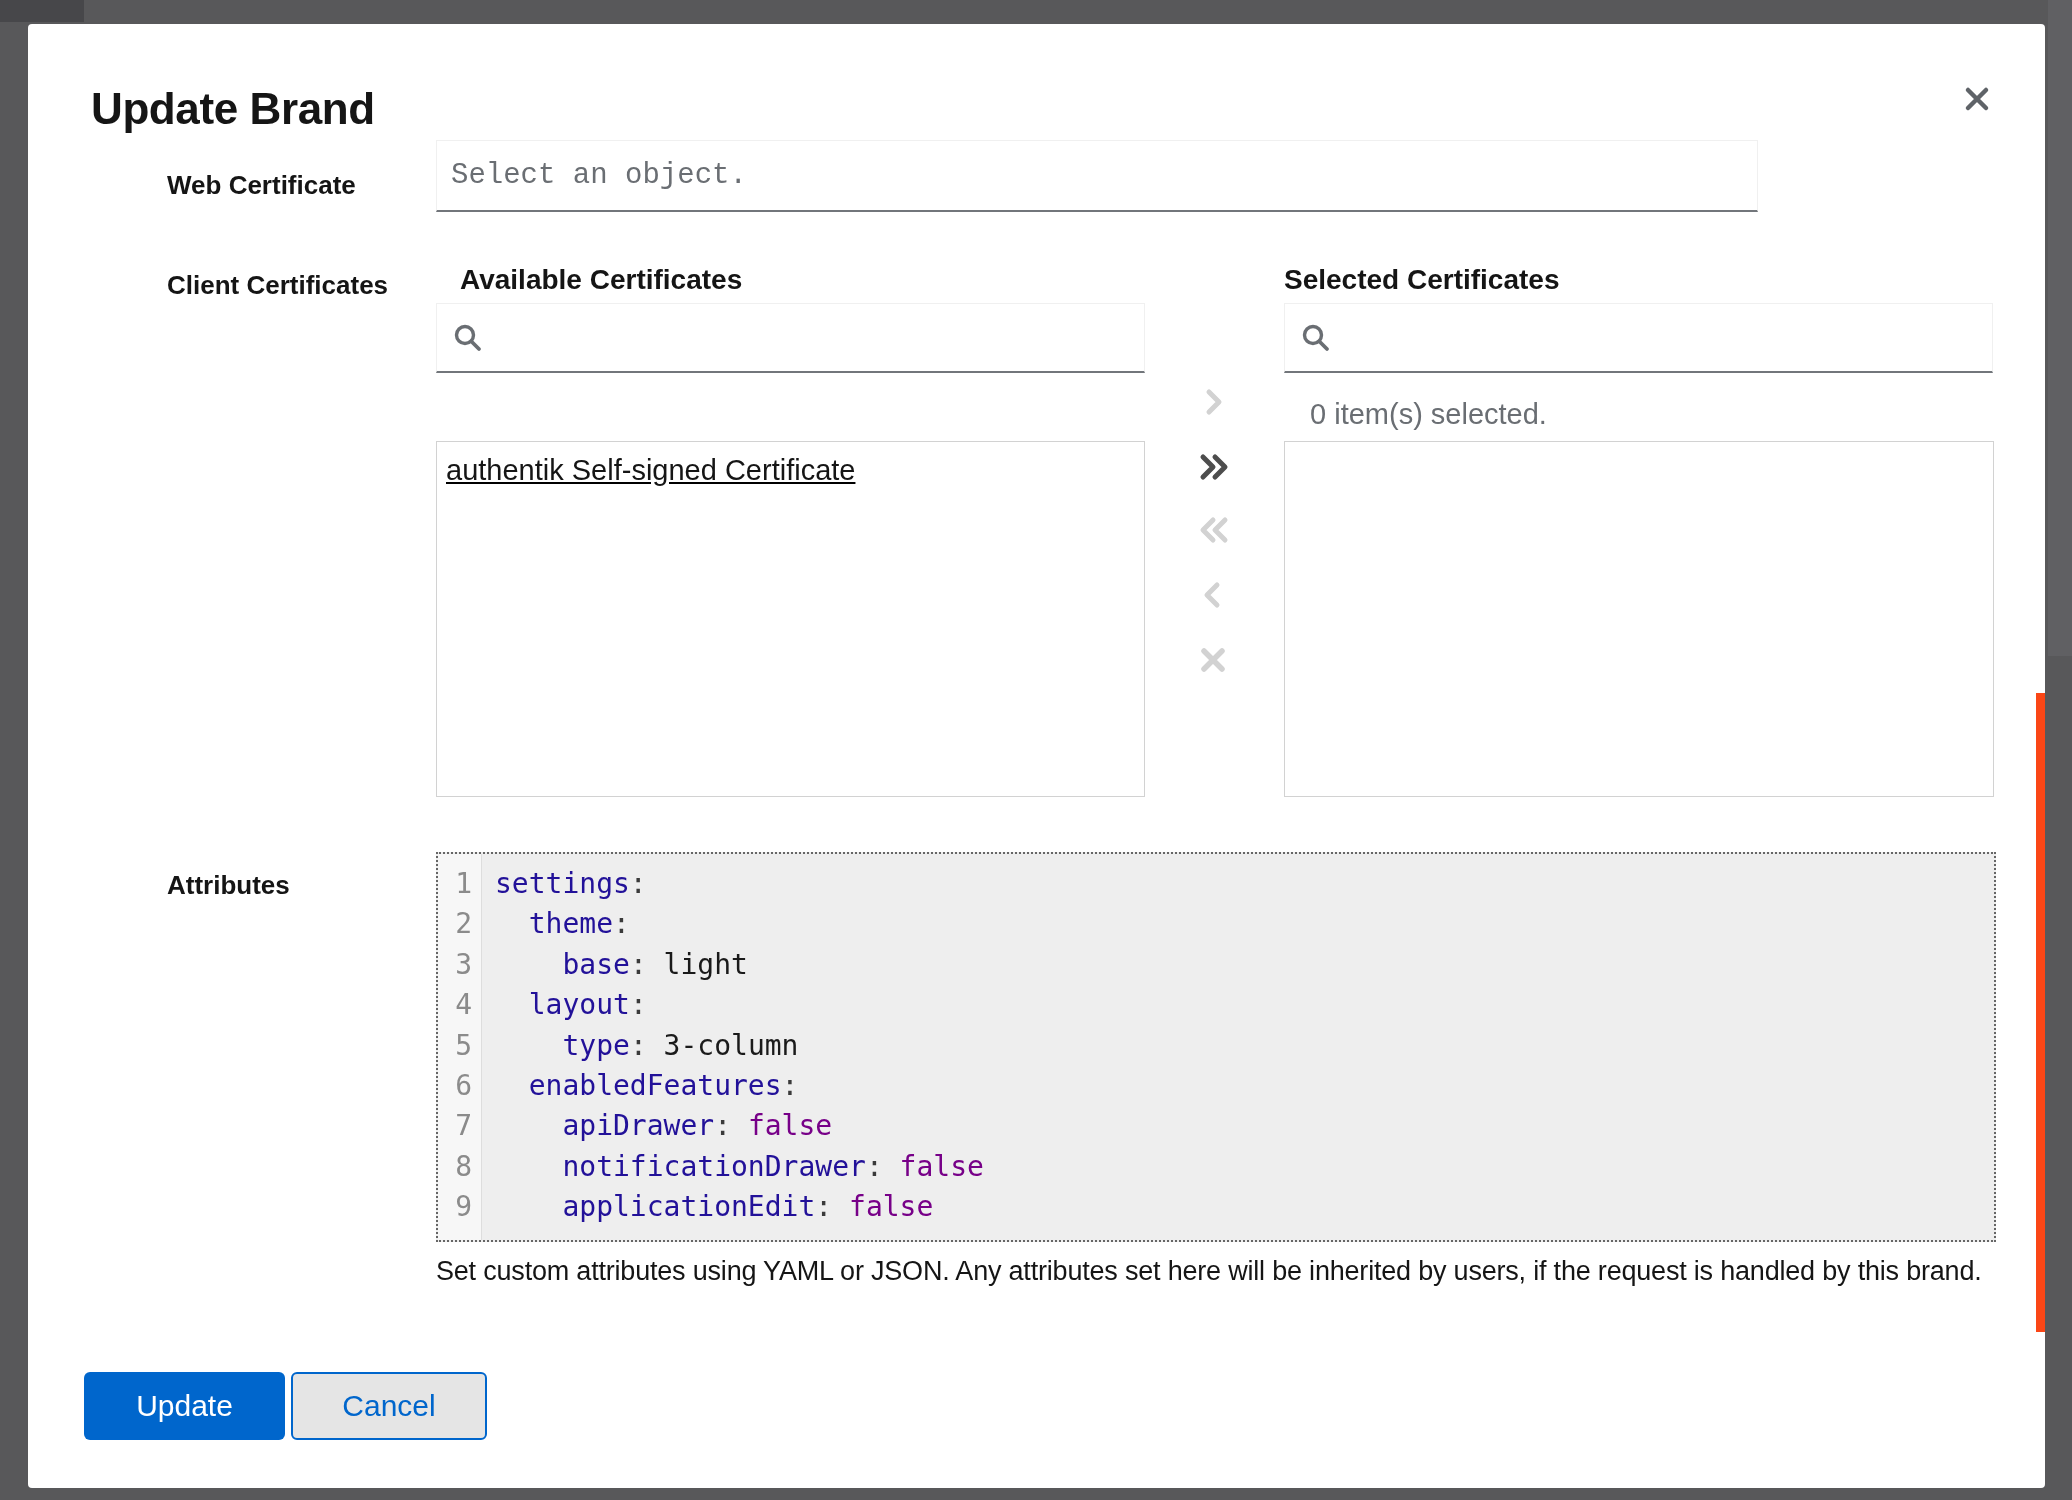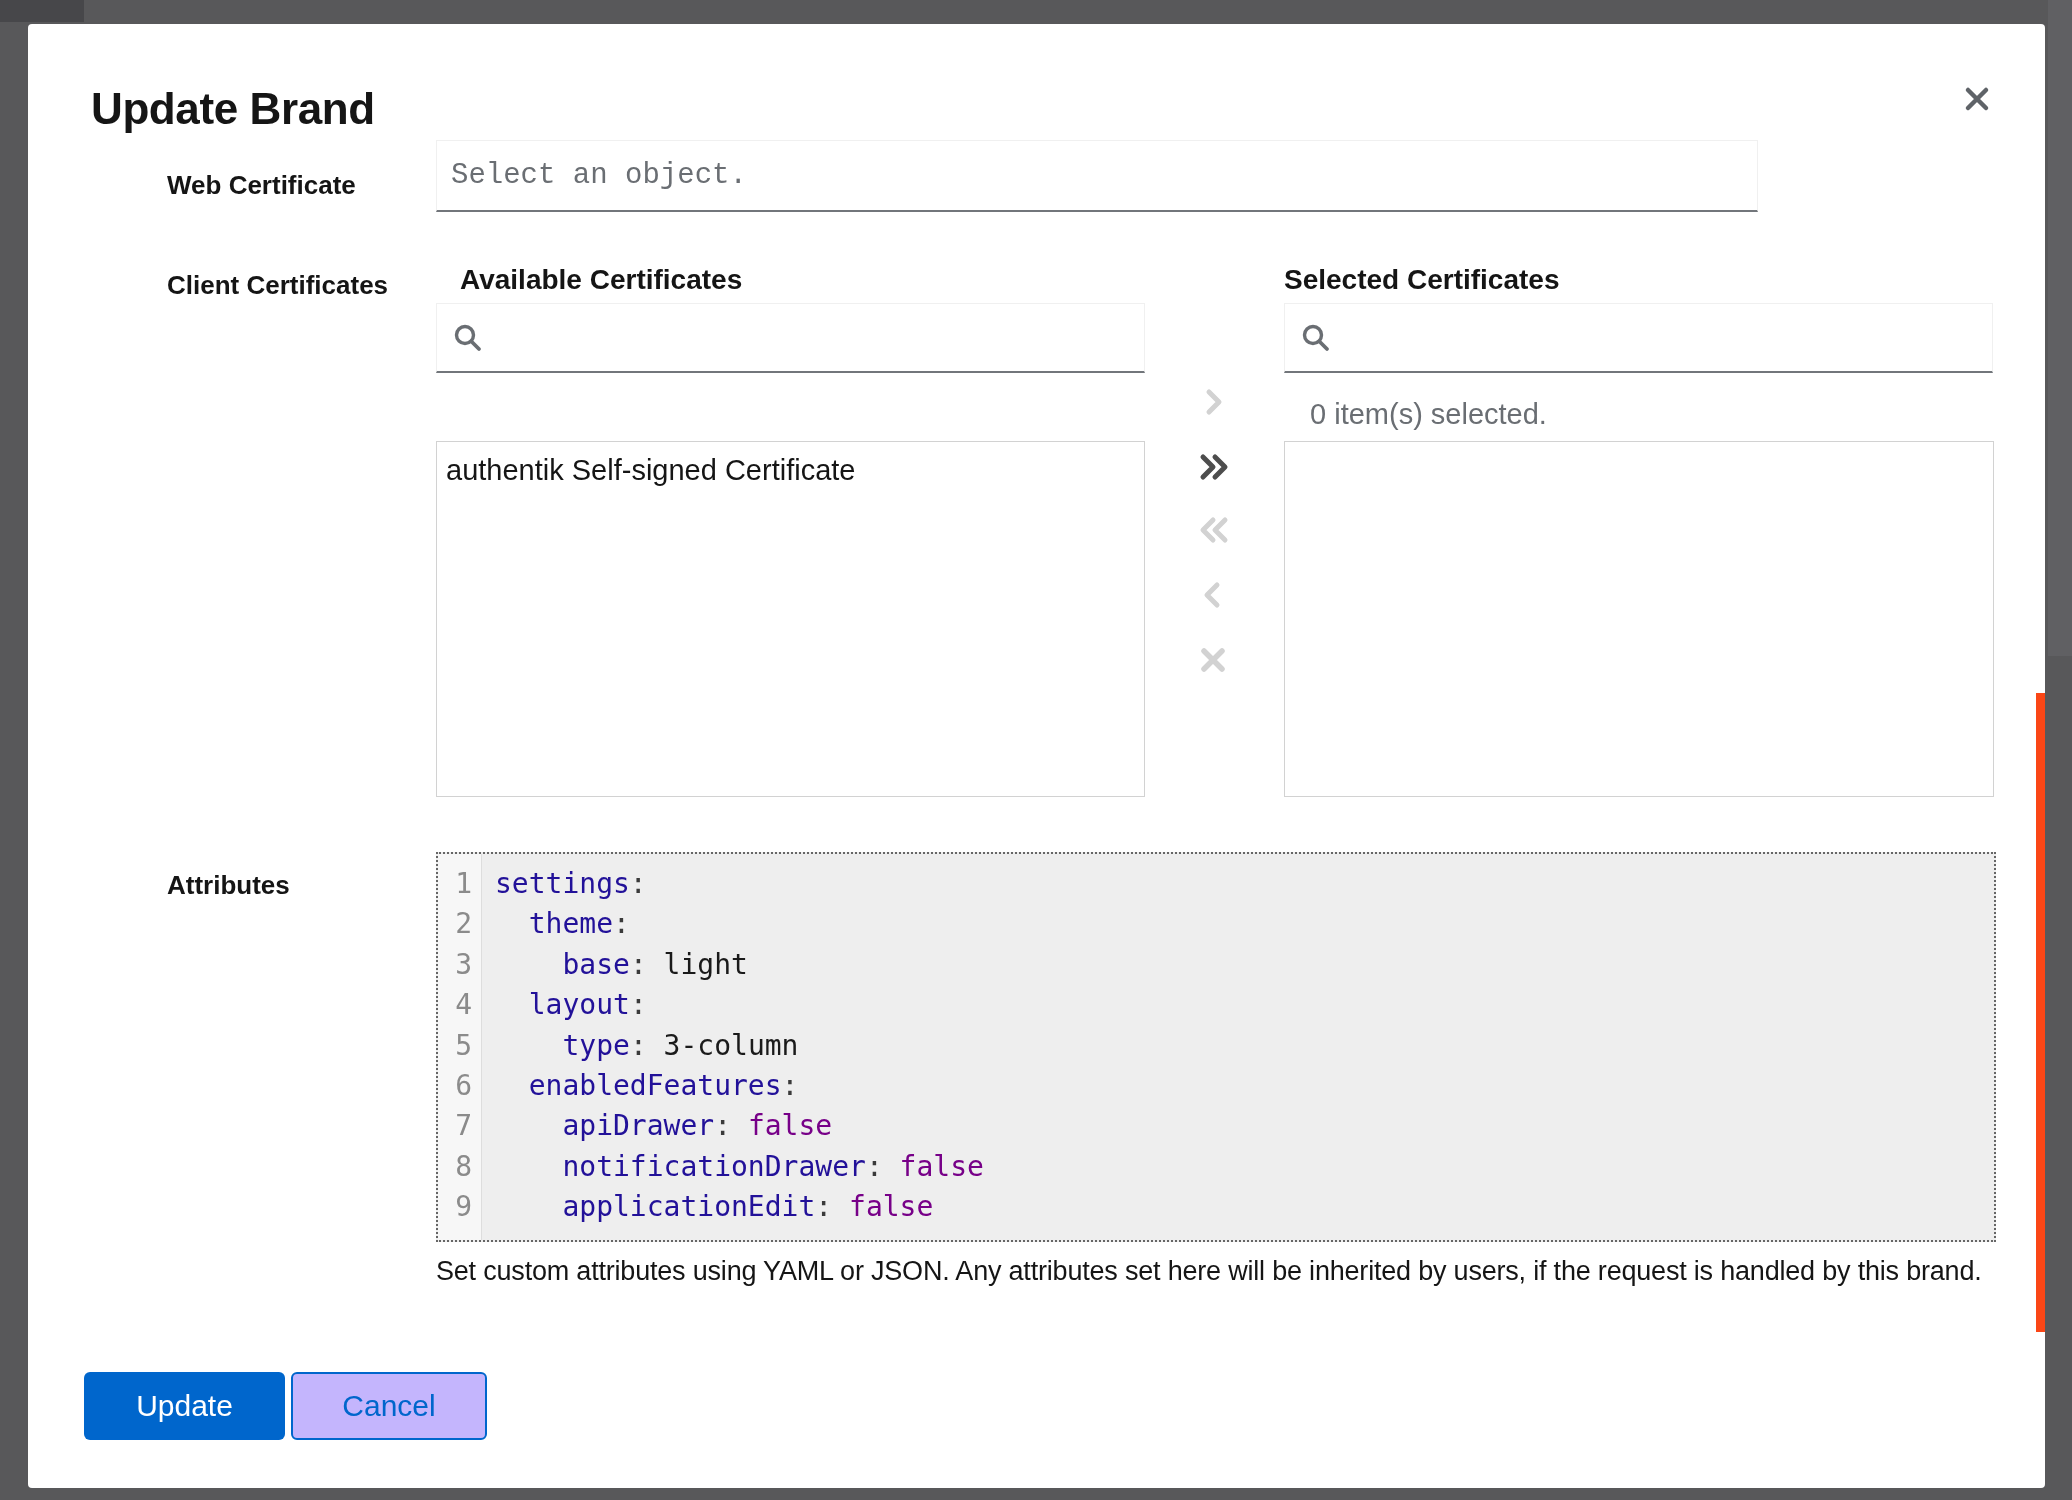--- a/index.html
+++ b/index.html
@@ -64,21 +64,21 @@
     font-family:"Liberation Sans", sans-serif;font-size:29px;color:#151515;height:100%;
   }
 
   .status-text{
     position:absolute;left:1256px;top:374px;
     font-size:29px;color:#6a6e73;margin-left:26px;
   }
 
   .dls-list{
     position:absolute;top:417px;height:356px;box-sizing:border-box;
-    border:1px solid #d2d2d2;background:#fff;overflow:hidden;
+    border:1px solid #d2d2d2;background:#fff;overflow:hidden;text-decoration:underline;
   }
   .list-avail{left:408px;width:709px;}
   .list-sel{left:1256px;width:710px;}
   .dls-item{
     padding:12px 10px 10px 9px;font-size:29px;color:#151515;cursor:pointer;
   }
 
   .transfer-col{position:absolute;left:1163px;top:356px;width:44px;}
   .transfer-btn{
     position:absolute;left:0;width:44px;height:44px;
@@ -117,21 +117,21 @@
     font-size:27px;color:#151515;letter-spacing:-0.2px;
   }
 
   .btn{
     position:absolute;top:1348px;height:68px;box-sizing:border-box;
     font-family:"Liberation Sans", sans-serif;font-size:30px;font-weight:500;
     border-radius:6px;cursor:pointer;
     display:flex;align-items:center;justify-content:center;margin-left:13px;
   }
   .btn-update{left:43px;width:201px;background:#0066cc;color:#ffffff;border:none;}
-  .btn-cancel{left:250px;width:196px;background:#c4b5fd;color:#0066cc;border:2px solid #0066cc;}
+  .btn-cancel{left:250px;width:196px;background:#e5e5e5;color:#0066cc;border:2px solid #0066cc;}
 
   .red-bar{
     position:absolute;left:2036px;top:693px;width:9px;height:639px;
     background:#fa4616;z-index:60;
   }
 </style>
 </head>
 <body>
 
 <div class="bd-topleft"></div>

